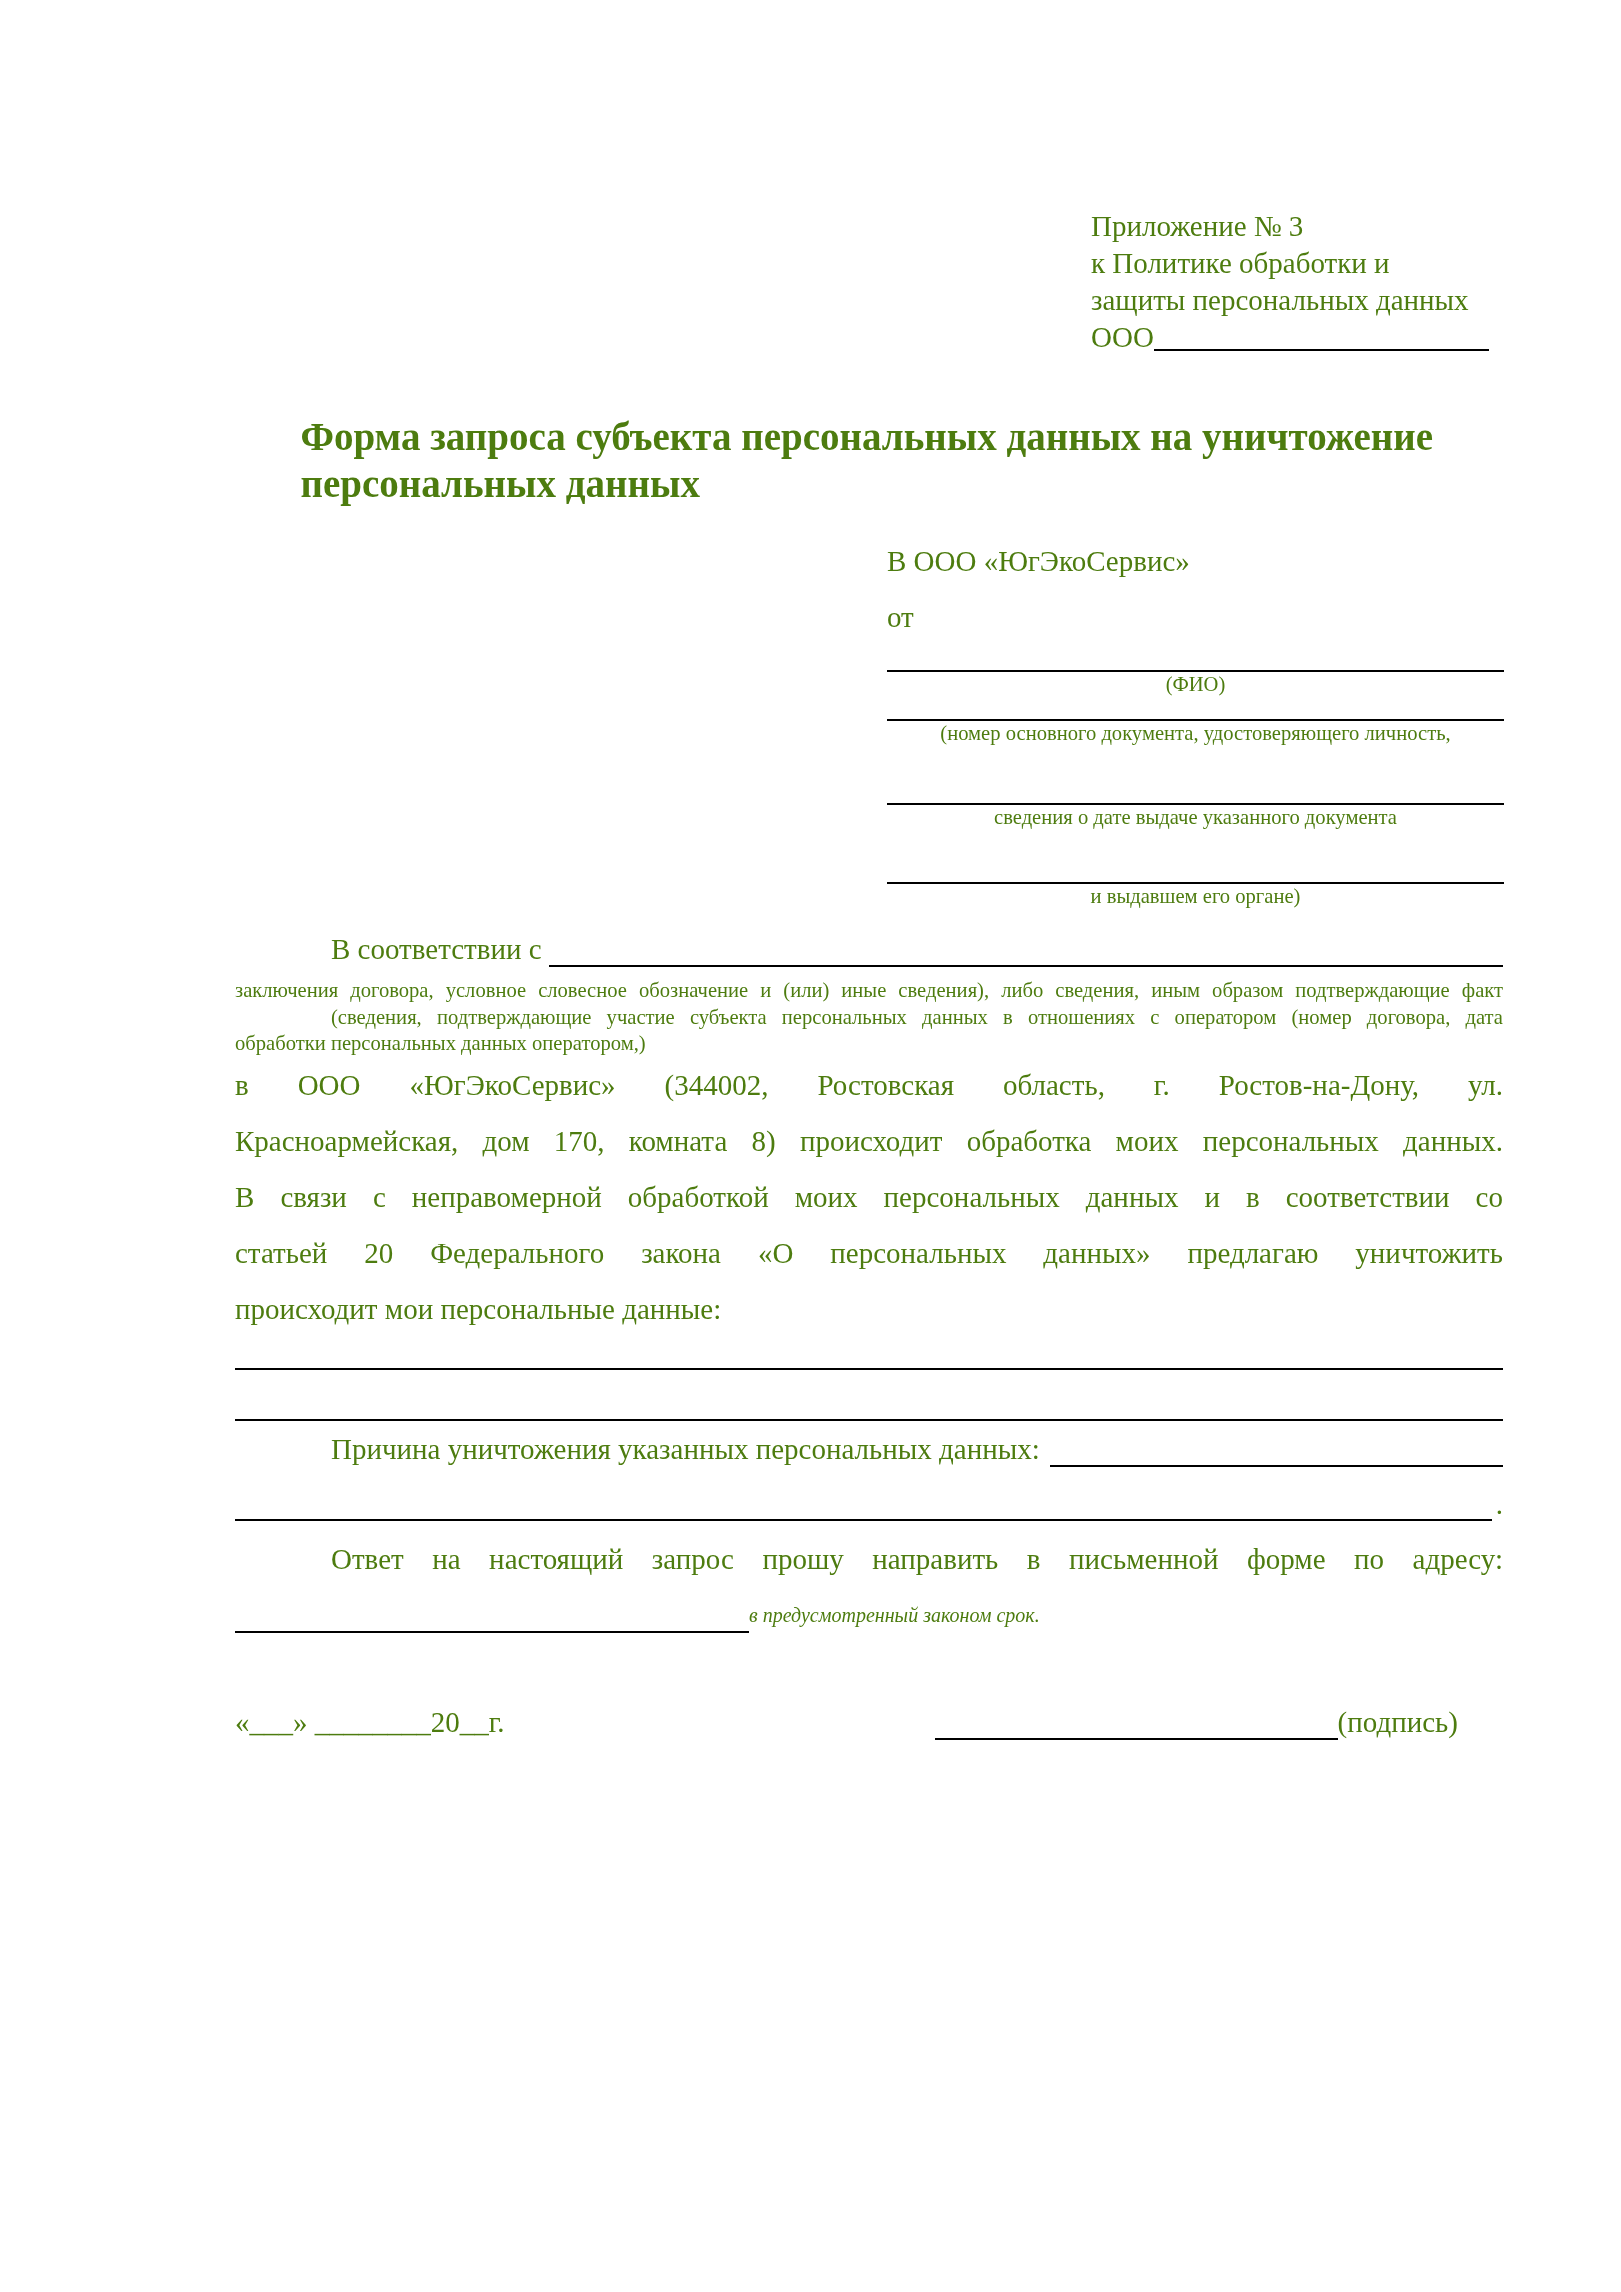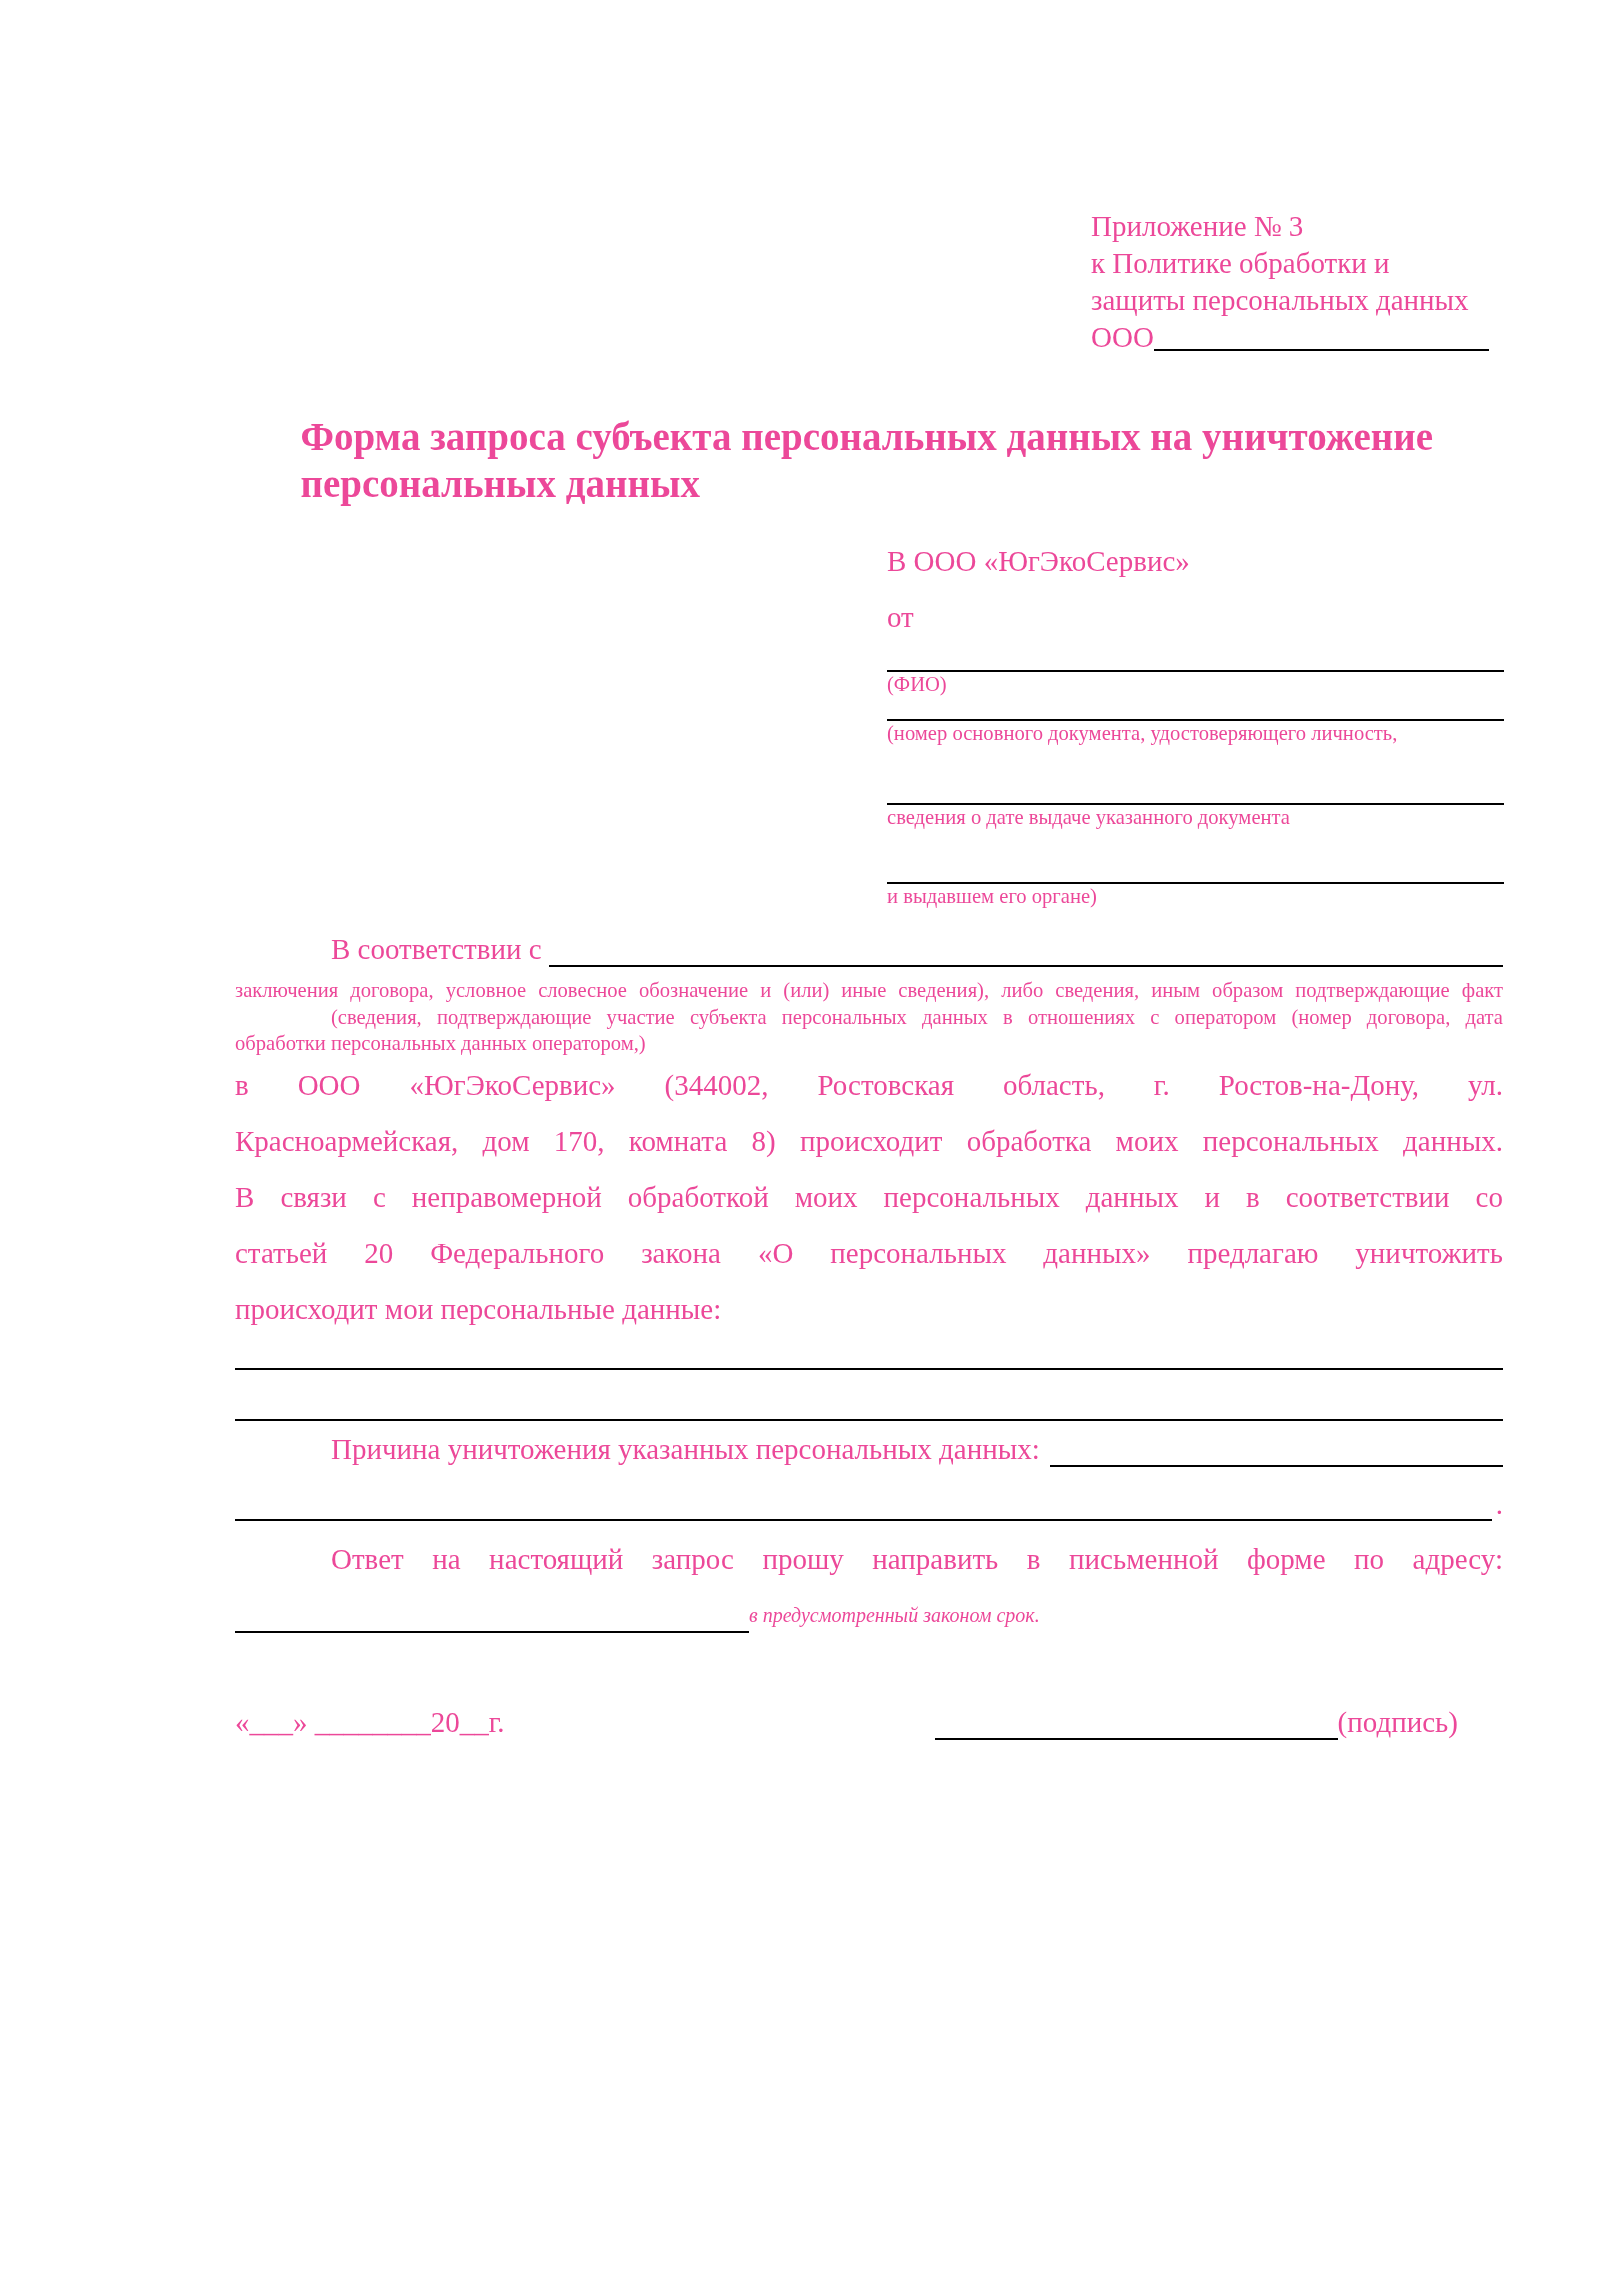--- a/index.html
+++ b/index.html
@@ -2,21 +2,21 @@
 <html lang="ru"><head>
 <meta charset="utf-8">
 <style>
   * { box-sizing: border-box; margin: 0; padding: 0; }
   html, body { background: #ffffff; }
   .page {
     position: relative;
     width: 1621px;
     height: 2224px;
     background: #ffffff;
-    color: #ec4899;
+    color: #4d7c0f;
     font-family: "Liberation Serif", "DejaVu Serif", serif;
     padding: 0 118px 0 235px;
     overflow: hidden;
   }
   
   .appendix {
     margin-top: 208px;
     margin-left: 856px;
     width: 398px;
     font-size: 29px;
@@ -45,21 +45,21 @@
     line-height: 56px;
   }
   .field { border-bottom: 2px solid #000; }
   .f1 { height: 27.4px; }
   .f2 { height: 23.5px; }
   .f3 { height: 59px; }
   .f4 { height: 53px; }
   .caption {
     font-size: 20.6px;
     line-height: 25.5px;
-    text-align: left;
+    text-align: center;
   }
 
   
   .accordance {
     margin-top: 11.8px;
     display: flex;
     font-size: 29px;
     line-height: 56px;
   }
   .accordance .lead { padding-left: 96px; white-space: nowrap; }

